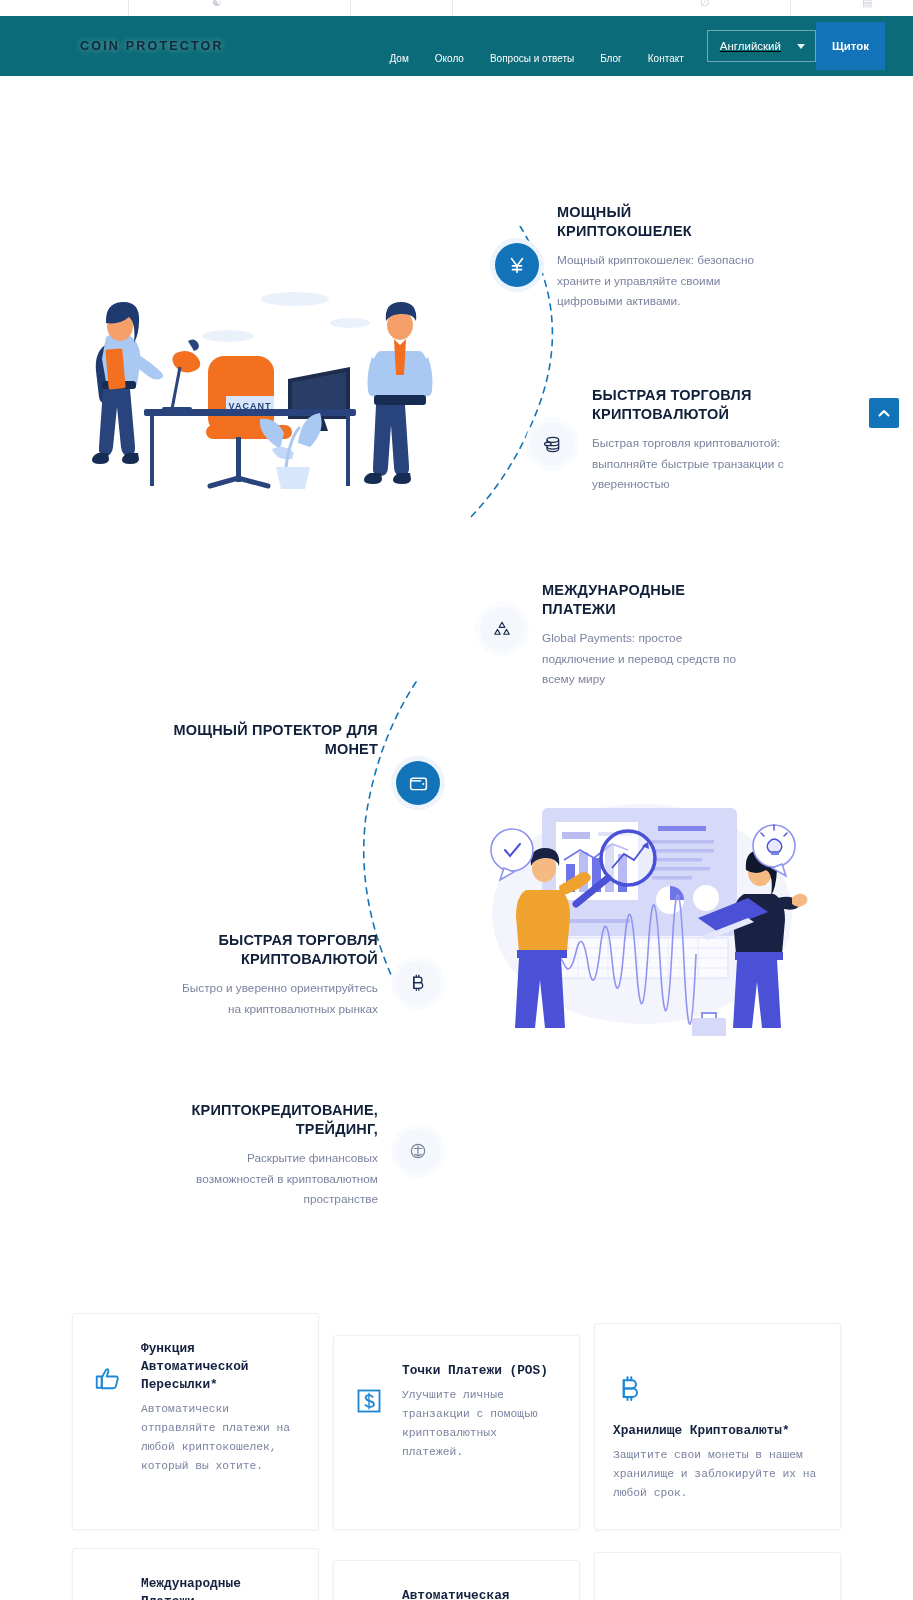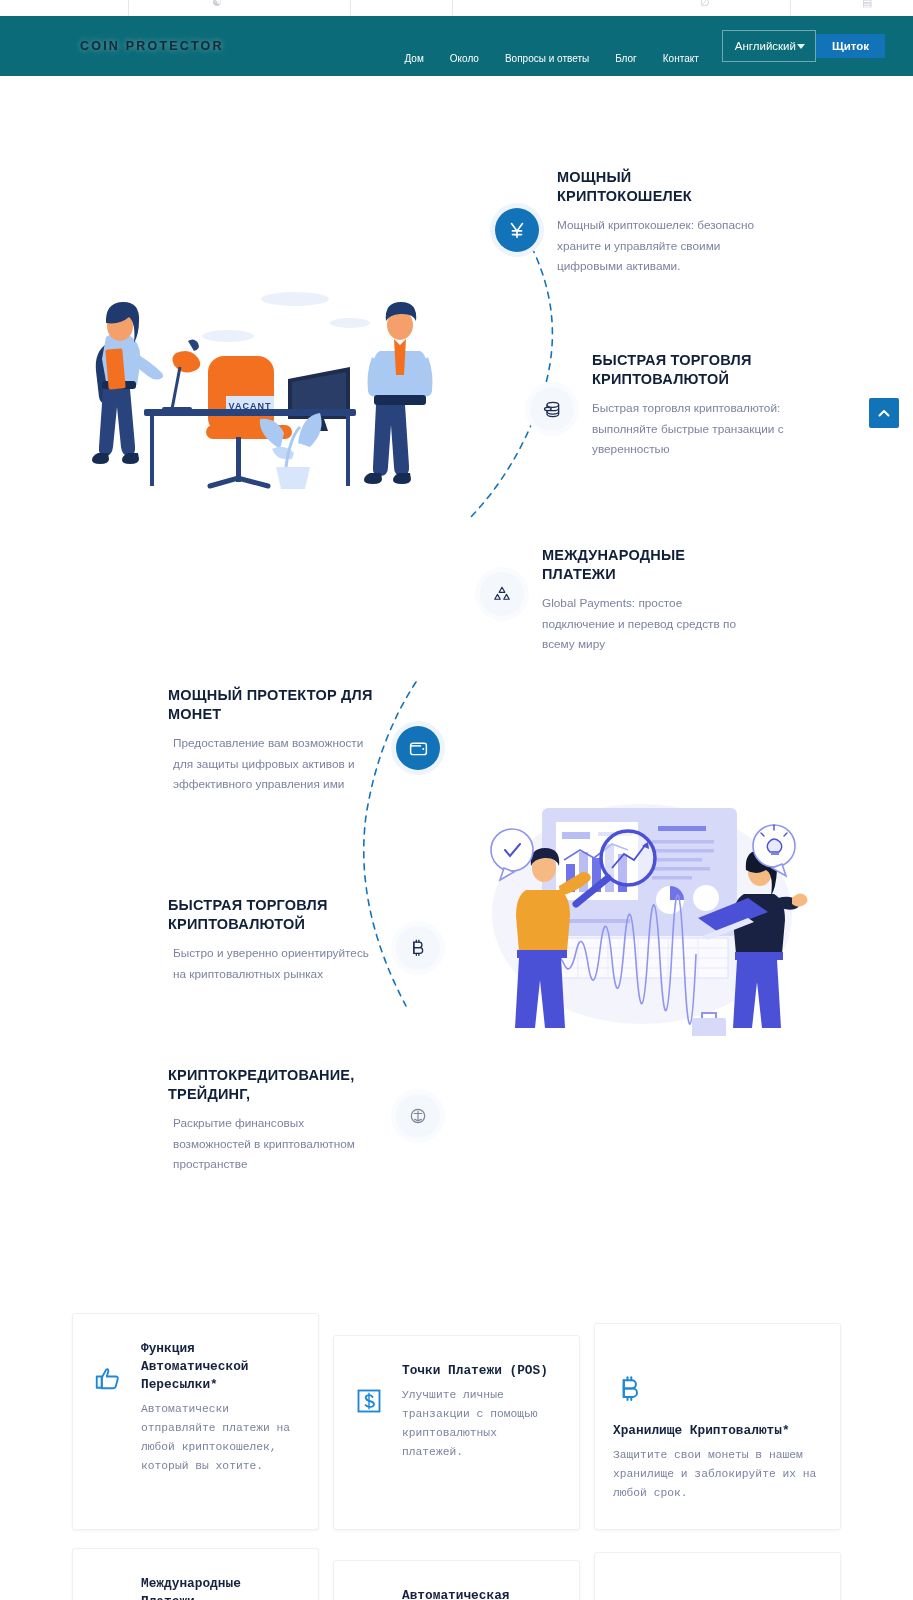--- a/index.html
+++ b/index.html
@@ -63,47 +63,48 @@
     color: #ffffff;
     padding: 0 13px;
     white-space: nowrap;
     cursor: pointer;
     text-decoration: none;
     margin-top: 24px;
   }
   .lang-select {
     display: flex;
     align-items: center;
-    gap: 1px;
+    gap: 16px;
     border: 1px solid rgba(255,255,255,.42);
     height: 32px;
     padding: 0 10px 0 12px;
     margin-left: 10px;
     cursor: pointer;
+    text-decoration: underline;
   }
   .lang-select span {
     font-size: 11.5px;
     color: #ffffff;
     font-weight: 400;
     white-space: nowrap;
   }
   .chev-dn {
     width: 0; height: 0;
     border-left: 4px solid transparent;
     border-right: 4px solid transparent;
     border-top: 5px solid #ffffff;
     opacity: .9;
   }
   .shield-btn {
     background: #1273b8;
     color: #fff;
     font-size: 11.5px;
     font-weight: 700;
     border: none;
-    height: 24px;
+    height: 48px;
     padding: 0 16px;
     cursor: pointer;
     font-family: inherit;
     white-space: nowrap;
   }
 
   
   .section-one {
     position: relative;
     height: 565px;
@@ -120,20 +121,21 @@
     position: absolute;
     left: 470px;
     top: 0;
     width: 400px;
   }
   .feature {
     position: absolute;
     display: flex;
     align-items: flex-start;
     gap: 18px;
+    margin-top: 35px;
   }
   .feat-icon {
     width: 44px; height: 44px;
     border-radius: 50%;
     flex: 0 0 44px;
     display: flex;
     align-items: center;
     justify-content: center;
     margin-top: 38px;
   }
@@ -182,21 +184,21 @@
     position: relative;
     height: 620px;
   }
   .feat-col-left {
     position: absolute;
     left: 0; top: 0;
     width: 440px;
   }
   .feature.rev {
     flex-direction: row-reverse;
-    text-align: left;
+    text-align: right;
   }
   .feature.rev .feat-title,
   .feature.rev .feat-desc { margin-left: auto; }
   .g1 { right: 0; top: 45px; }
   .g1 .feat-icon { margin-top: 40px; }
   .g2 { right: 0; top: 255px; }
   .g2 .feat-icon { margin-top: 30px; }
   .g3 { right: 0; top: 425px; }
   .g3 .feat-icon { margin-top: 28px; }
 
@@ -430,21 +432,20 @@
     <div class="feature rev g1">
       <div class="feat-icon filled">
         <svg width="21" height="21" viewBox="0 0 24 24" fill="none" stroke="#ffffff" stroke-width="1.7" stroke-linejoin="round">
           <rect x="3" y="6" width="18" height="13" rx="2.5"></rect>
           <path d="M3 9h12"></path>
             <circle cx="17.5" cy="12.5" r="1.1" fill="#ffffff" stroke="none"></circle>
         </svg>
       </div>
       <div class="feat-text">
         <div class="feat-title">МОЩНЫЙ ПРОТЕКТОР ДЛЯ МОНЕТ</div>
-        <div class="feat-desc">Предоставление вам возможности для защиты цифровых активов и эффективного управления ими</div>
       </div>
     </div>
 
     <div class="feature rev g2">
       <div class="feat-icon hollow">
         <svg width="20" height="20" viewBox="0 0 24 24" fill="none" stroke="#1b2a4e" stroke-width="1.5" stroke-linecap="round">
           <path d="M7 5h6.5a3.2 3.2 0 010 6.5H7z"></path>
           <path d="M7 11.5h7.2a3.4 3.4 0 010 6.8H7z"></path>
           <path d="M7 5v13.3"></path>
             <path d="M10 2.6v2.4"></path>

